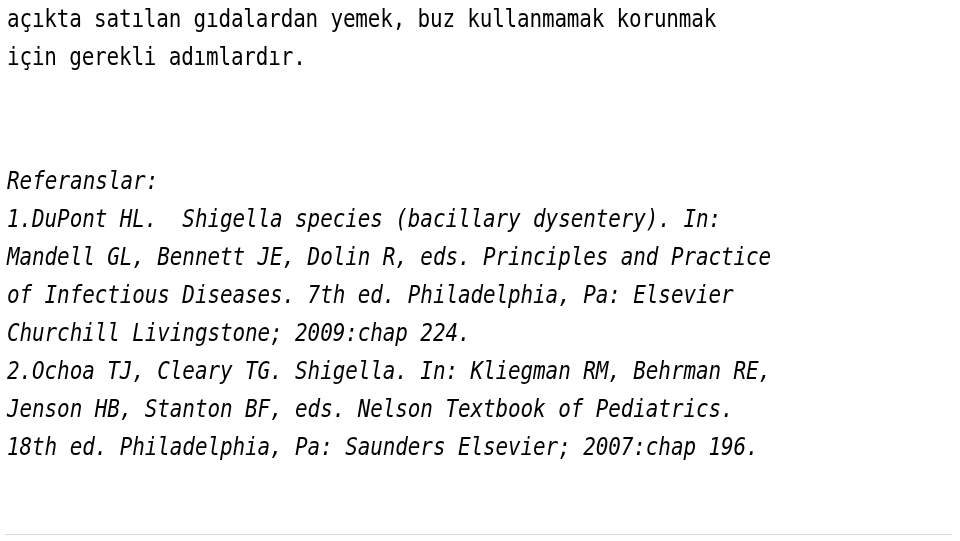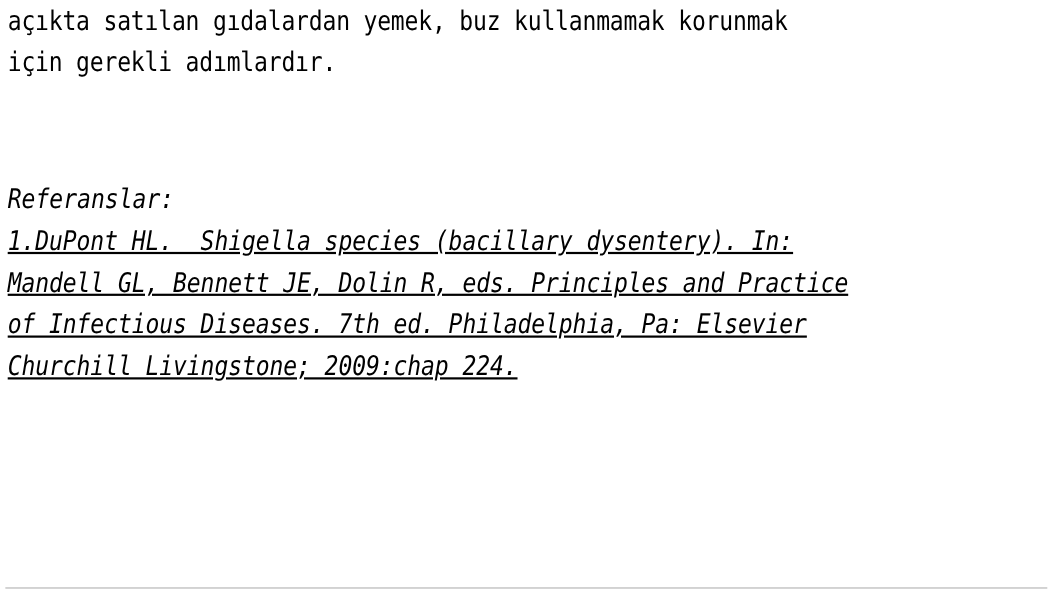--- a/index.html
+++ b/index.html
@@ -67,21 +67,21 @@
     font-style: italic;
     font-weight: 400;
     font-size: 24.5px;
     line-height: 38px;
     letter-spacing: -0.1px;
     white-space: pre;
     transform: scaleX(0.855);
     transform-origin: left center;
     color: #000000;
   }
-  .ref-entry { margin: 0; padding: 0; text-decoration: underline; }
+  .ref-entry { margin: 0; padding: 0; }
 
   
   .divider {
     position: absolute;
     left: 5px;
     top: 534px;
     width: 947px;
     height: 1px;
     background: #a8a8a8;
     border-bottom: 1px solid #d8d8d8;
@@ -101,18 +101,23 @@
 
     <div class="ref-heading">Referanslar:</div>
 
     <div class="ref-entry">
       <div class="ref-line">1.DuPont HL.  Shigella species (bacillary dysentery). In:</div>
       <div class="ref-line">Mandell GL, Bennett JE, Dolin R, eds. Principles and Practice</div>
       <div class="ref-line">of Infectious Diseases. 7th ed. Philadelphia, Pa: Elsevier</div>
       <div class="ref-line">Churchill Livingstone; 2009:chap 224.</div>
     </div>
 
+    <div class="ref-entry">
+      <div class="ref-line">2.Ochoa TJ, Cleary TG. Shigella. In: Kliegman RM, Behrman RE,</div>
+      <div class="ref-line">Jenson HB, Stanton BF, eds. Nelson Textbook of Pediatrics.</div>
+      <div class="ref-line">18th ed. Philadelphia, Pa: Saunders Elsevier; 2007:chap 196.</div>
+    </div>
 
   </div>
 
   <div class="divider"></div>
 
 </div>
 
 </body></html>

